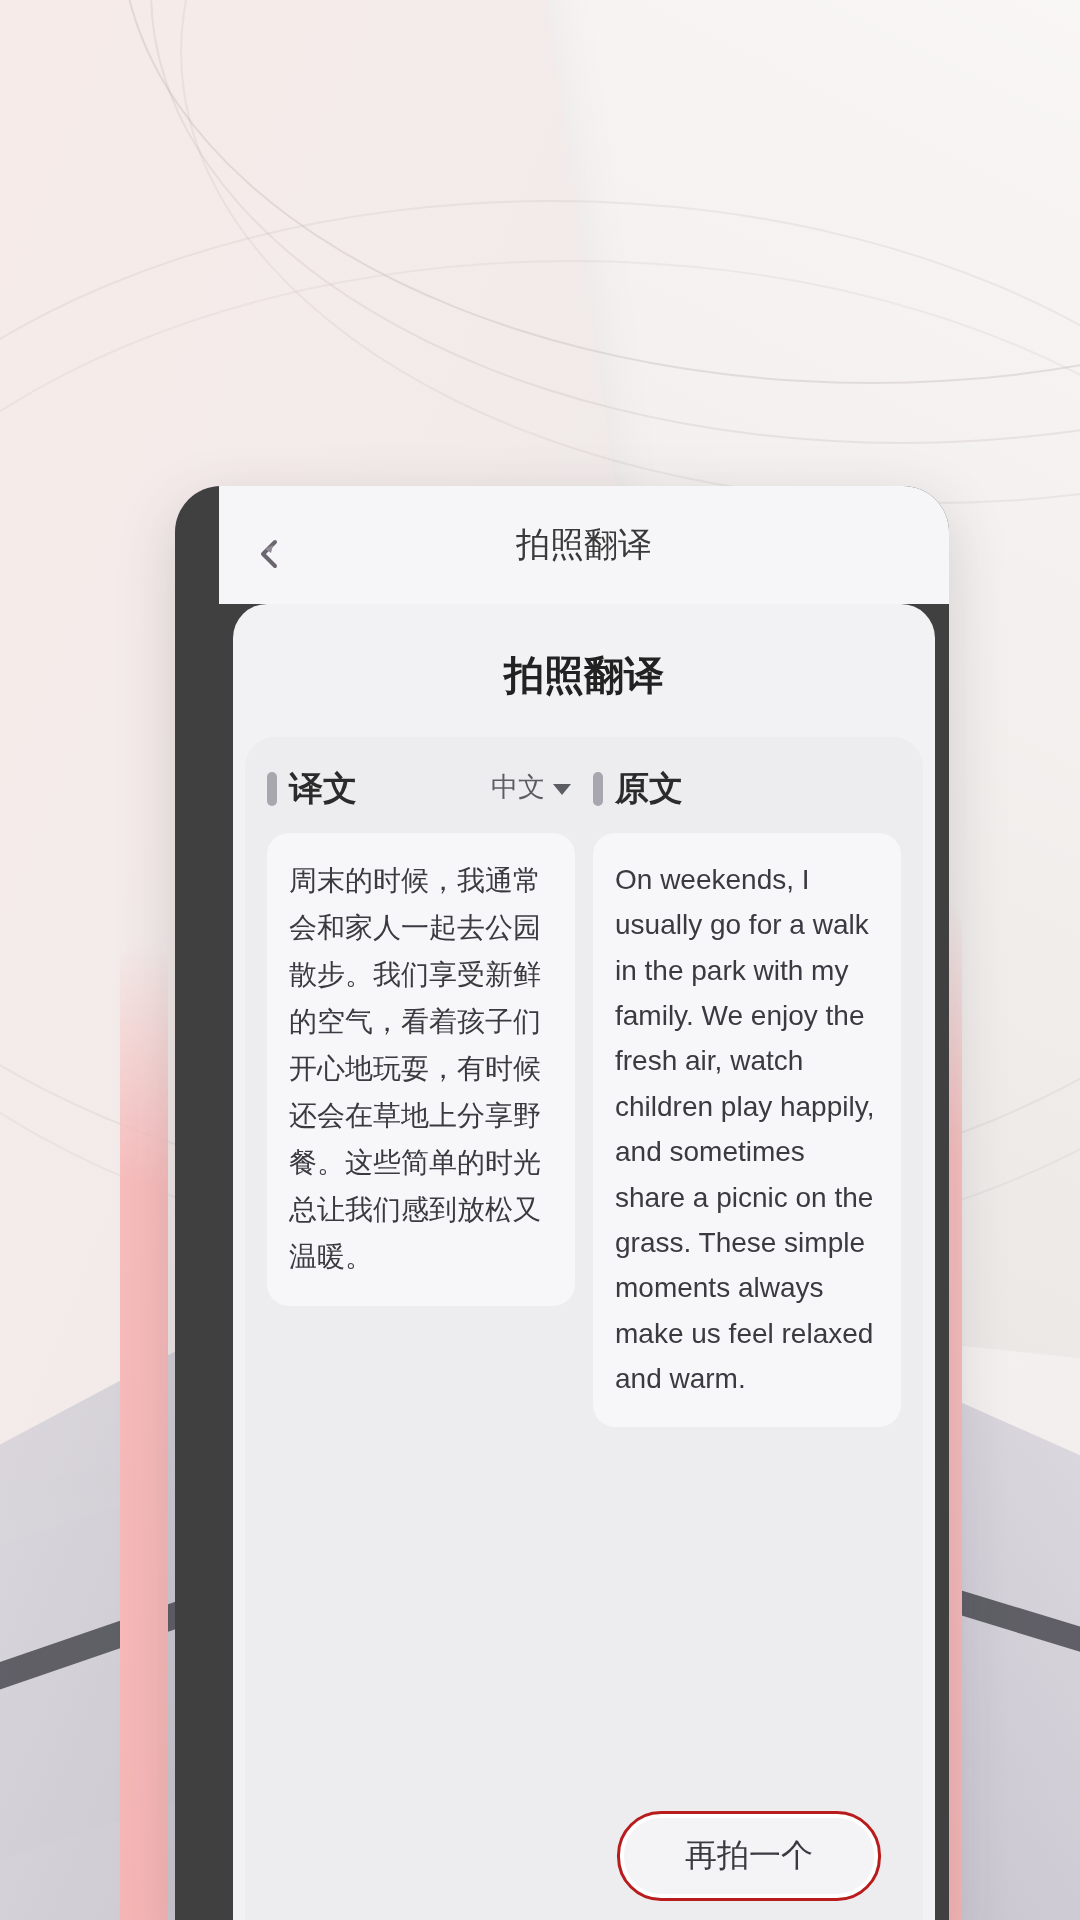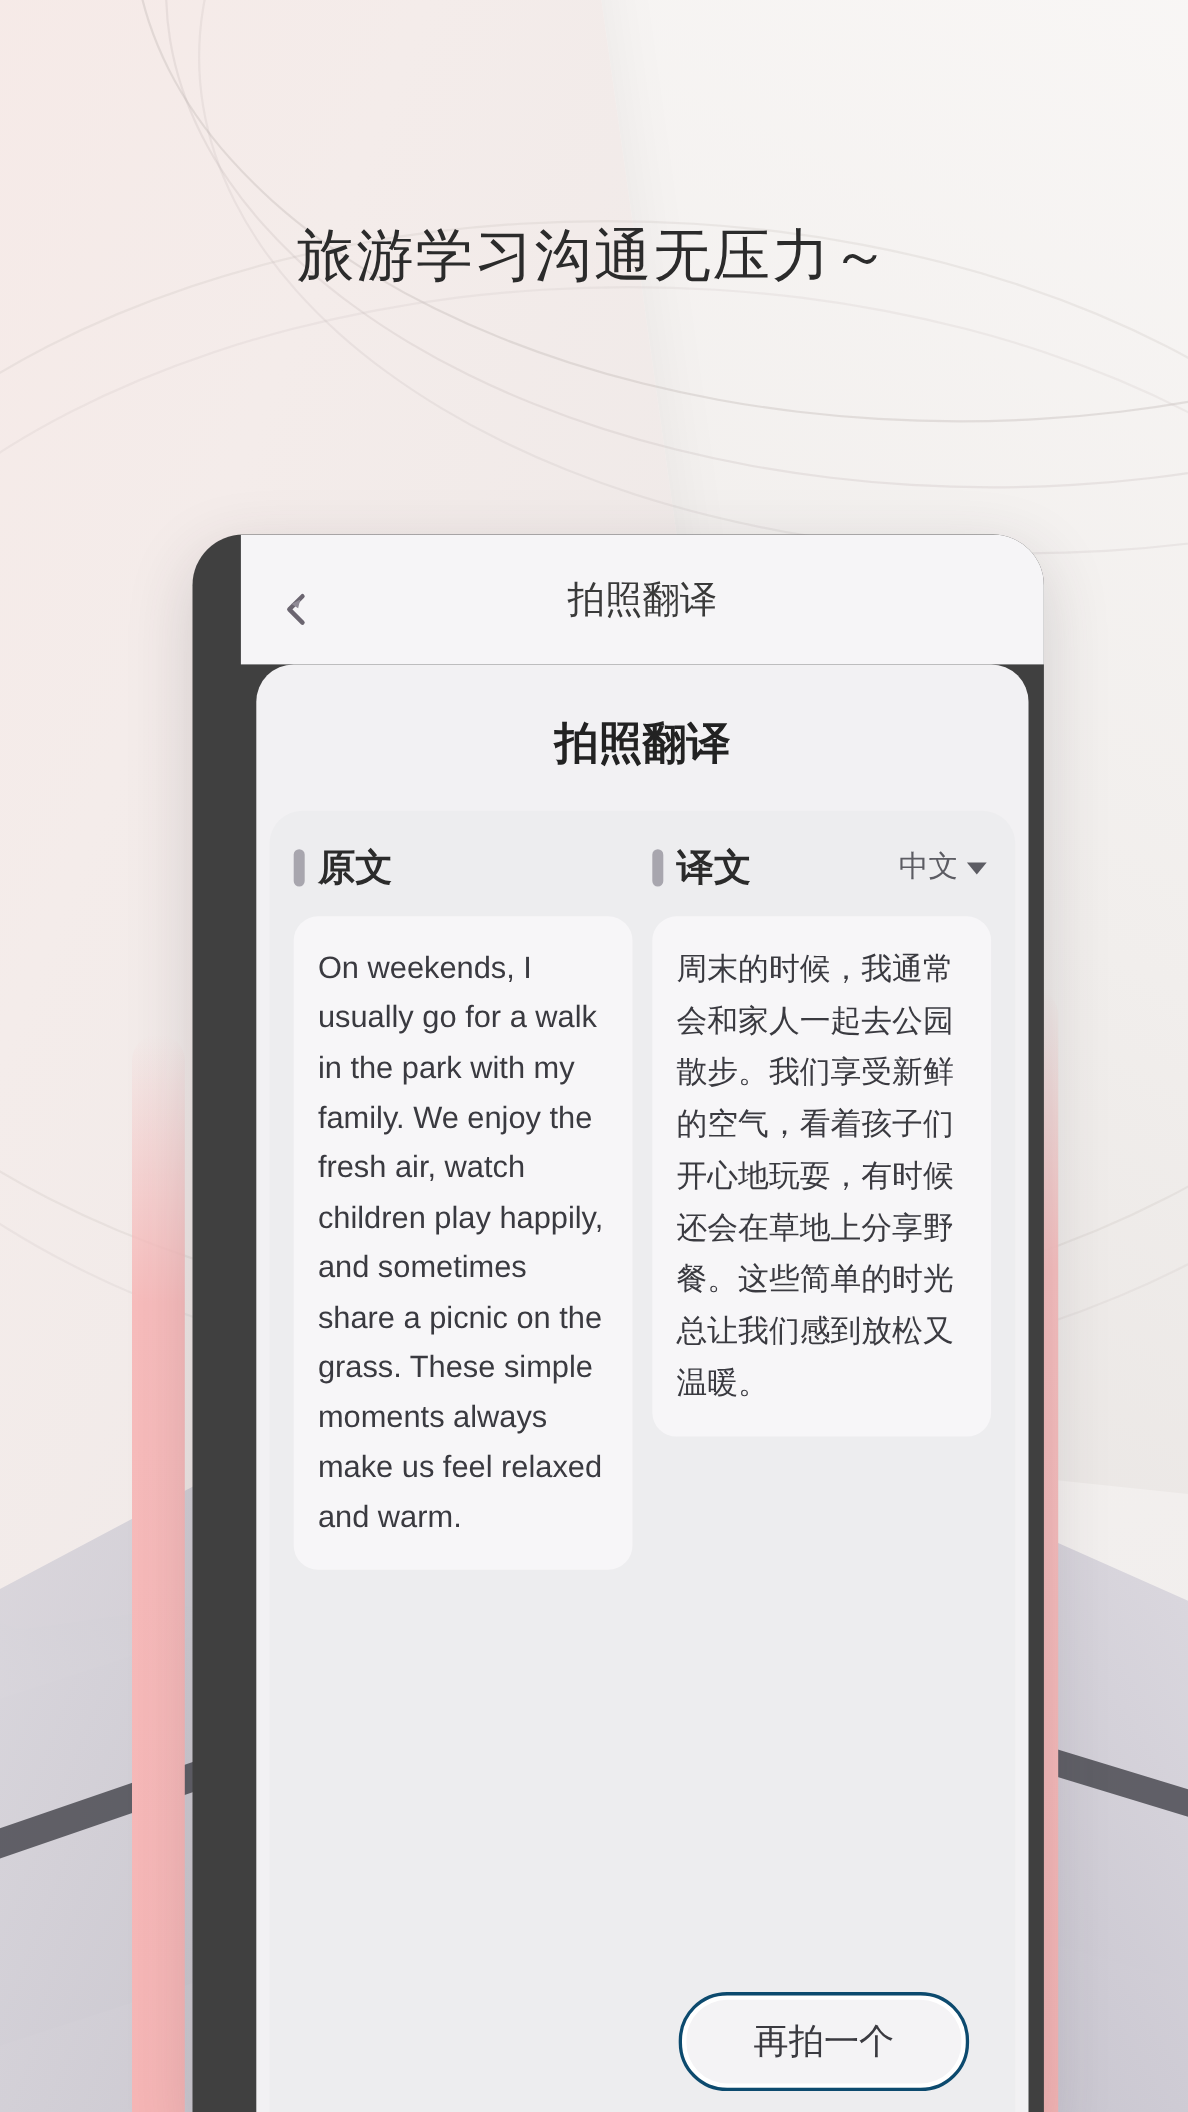--- a/index.html
+++ b/index.html
@@ -279,21 +279,21 @@
 
   .retake-wrap {
     position: absolute;
     right: 42px;
     bottom: 64px;
   }
   .retake {
     min-width: 190px;
     padding: 20px 34px;
     border-radius: 44px;
-    border: 3px solid #0c4a6e;
+    border: 3px solid #b91c1c;
     background: #f4f3f5;
     color: #3a3a40;
     font-size: 32px;
     text-align: center;
     box-shadow: inset 0 0 0 4px #ffffff;
   }
 </style>
 </head>
 <body>
 
@@ -309,61 +309,60 @@
   <div class="bg-bottom-left"></div>
   <div class="bg-dark-edge"></div>
   <div class="bg-bottom-right2"></div>
   <div class="bg-bottom-right"></div>
   <div class="bg-dark-edge-r"></div>
   <div class="bg-pink-strip"></div>
   <div class="bg-pink-strip-r"></div>
 </div>
 
 <div class="headline">
-  <p class="subtitle">旅游学习沟通无压力～</p>
 </div>
 
 <div class="phone">
 
   <div class="phone-topbar">
     <div class="back-icon">
       <svg width="40" height="40" viewBox="0 0 40 40" aria-hidden="true">
         <path d="M24 8 L12 20 L24 32" fill="none" stroke="#6b6570" stroke-width="4" stroke-linecap="round" stroke-linejoin="round"></path>
         <path d="M14 15 L22 11 L20 19 Z" fill="#8f8a95"></path>
       </svg>
     </div>
     <div class="topbar-title">拍照翻译</div>
   </div>
 
   <div class="sheet">
     <div class="sheet-title">拍照翻译</div>
 
     <div class="panel">
       <div class="cols">
-
-        <div class="col">
-          <div class="col-head">
-            <div class="bar"></div>
-            <div class="col-label">原文</div>
-          </div>
-          <div class="text-card">On weekends, I usually go for a walk in the park with my family. We enjoy the fresh air, watch children play happily, and sometimes share a picnic on the grass. These simple moments always make us feel relaxed and warm.</div>
-        </div>
 
         <div class="col">
           <div class="col-head">
             <div class="bar"></div>
             <div class="col-label">译文</div>
             <div class="lang-select">
               <span>中文</span>
               <span class="chev"></span>
             </div>
           </div>
           <div class="text-card cn">周末的时候，我通常会和家人一起去公园散步。我们享受新鲜的空气，看着孩子们开心地玩耍，有时候还会在草地上分享野餐。这些简单的时光总让我们感到放松又温暖。</div>
         </div>
 
+        <div class="col">
+          <div class="col-head">
+            <div class="bar"></div>
+            <div class="col-label">原文</div>
+          </div>
+          <div class="text-card">On weekends, I usually go for a walk in the park with my family. We enjoy the fresh air, watch children play happily, and sometimes share a picnic on the grass. These simple moments always make us feel relaxed and warm.</div>
+        </div>
+
       </div>
 
       <div class="retake-wrap">
         <div class="retake">再拍一个</div>
       </div>
     </div>
   </div>
 </div>
 
 </body></html>

